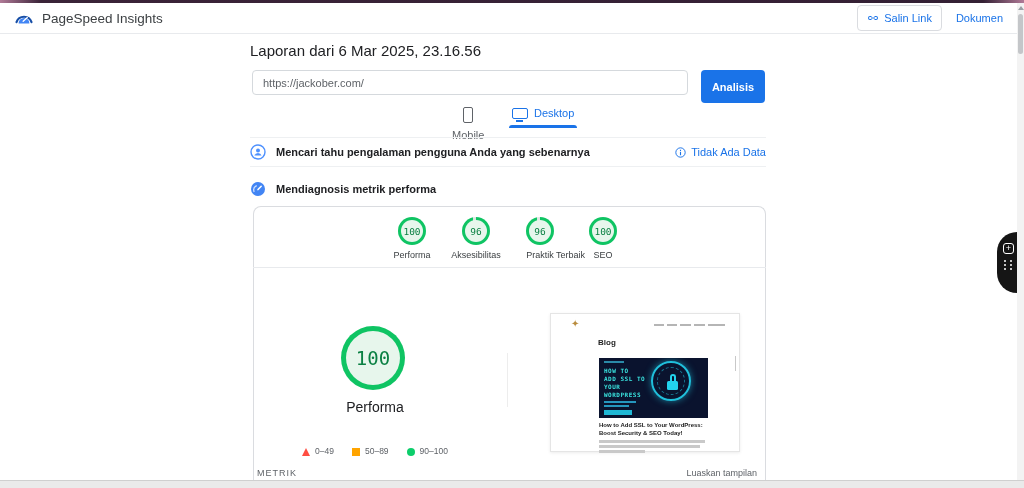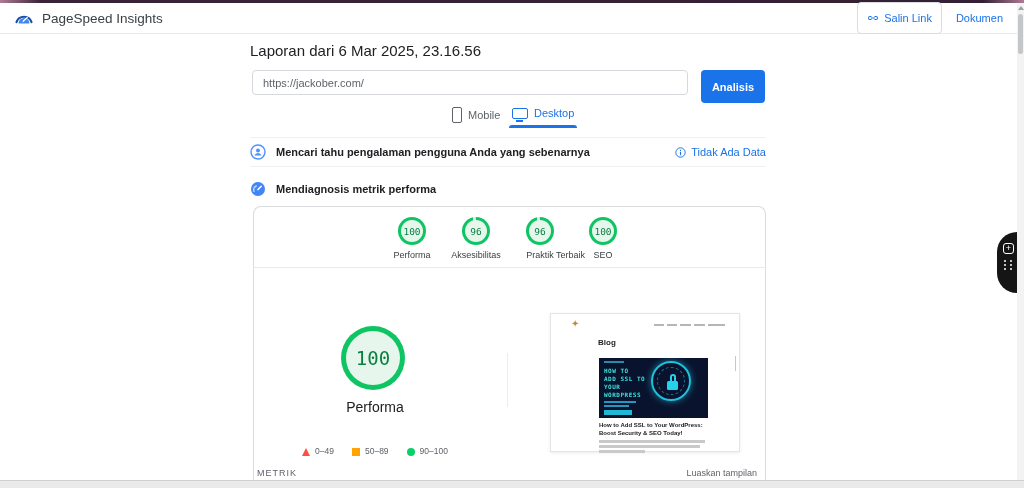--- a/index.html
+++ b/index.html
@@ -12,39 +12,39 @@
   .win-top { left:0; top:0; width:1024px; height:3px;
              background:linear-gradient(90deg,#b07a97 0%,#3a2338 4%,#342034 96%,#b07a97 100%); }
   .win-bottom { left:0; top:480px; width:1024px; height:8px; background:#eaeaea; border-top:1px solid #cfcfcf; z-index:9; }
 
   
   .header { left:0; top:3px; width:1017px; height:31px; background:#fff; border-bottom:1px solid #e8eaed;
             display:flex; align-items:center; padding:0 14px; }
   .app-title { font-size:13.5px; color:#3c4043; margin-left:8px; }
   .header-right { margin-left:auto; display:flex; align-items:center; gap:14px; }
   .btn-copy { display:flex; align-items:center; gap:5px; border:1px solid #dadce0; border-radius:4px;
-              height:32px; padding:0 9px; color:#1a73e8; font-size:11px; background:#fff; cursor:pointer; }
+              height:26px; padding:0 9px; color:#1a73e8; font-size:11px; background:#fff; cursor:pointer; }
   .link-docs { color:#1a73e8; font-size:11px; cursor:pointer; }
 
   
   .scrollbar { right:0; top:3px; width:7px; height:477px; background:#f3f3f3; z-index:8; }
   .sb-arrow { position:absolute; left:1px; top:3px; width:0; height:0;
               border-left:3px solid transparent; border-right:3px solid transparent; border-bottom:4px solid #9aa0a6; }
   .sb-thumb { position:absolute; left:1px; top:11px; width:5px; height:40px; background:#c4c6c9; border-radius:3px; }
 
   
   .report-heading { left:250px; top:42px; font-size:15px; color:#202124; }
   .url-input { left:252px; top:70px; width:436px; height:25px; border:1px solid #d5d9dd; border-radius:4px;
                font-size:11px; color:#5f6368; padding:0 10px; font-family:"Liberation Sans",sans-serif; background:#fff; }
   .btn-analyze { left:701px; top:70px; width:64px; height:33px; background:#1a73e8; color:#fff; border:none;
                  border-radius:4px; font-size:11px; font-weight:bold; cursor:pointer; font-family:"Liberation Sans",sans-serif; }
 
   
   .tab { display:flex; align-items:center; gap:6px; cursor:pointer; }
-  .tab-mobile { left:452px; top:107px; }
+  .tab-mobile { left:452px; top:107px;flex-direction:column; }
   .tab-desktop { left:512px; top:107px; }
   .tab-label { font-size:11px; color:#5f6368; }
   .tab-label.active { color:#1a73e8; }
   .phone-icon { width:10px; height:16px; border:1.5px solid #5f6368; border-radius:2px; }
   .monitor-icon { width:16px; height:11px; border:1.5px solid #1a73e8; border-radius:2px; position:relative; }
   .monitor-icon::after { content:""; position:absolute; left:3px; bottom:-4px; width:7px; height:2px; background:#1a73e8; }
   .tab-underline { left:509px; top:125px; width:68px; height:3px; background:#1a73e8; border-radius:3px 3px 0 0; }
 
   
   .row1 { left:250px; top:137px; width:516px; height:30px; border-top:1px solid #eef0f2; border-bottom:1px solid #eef0f2;

